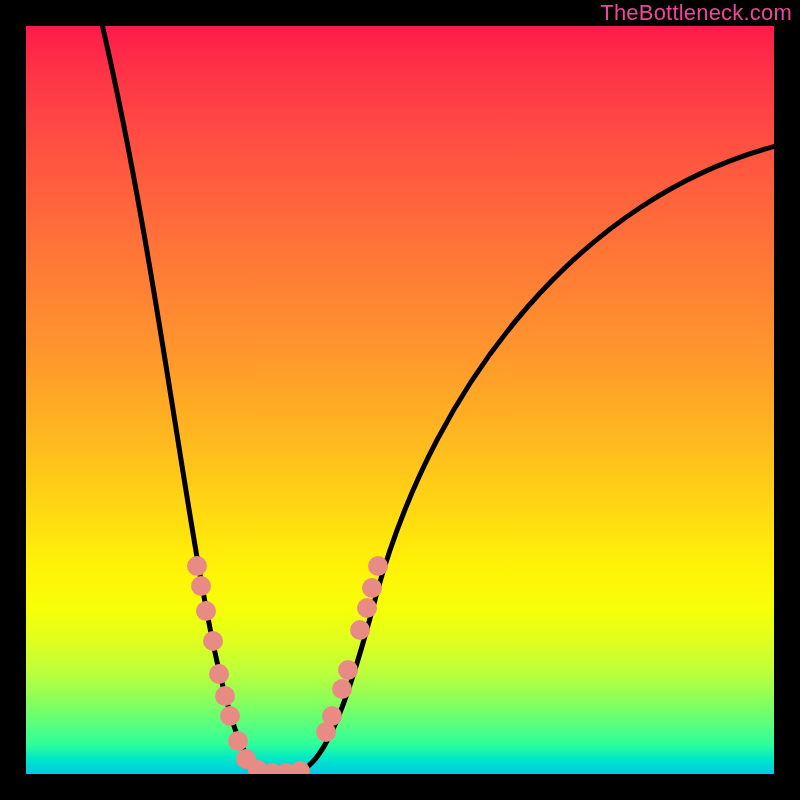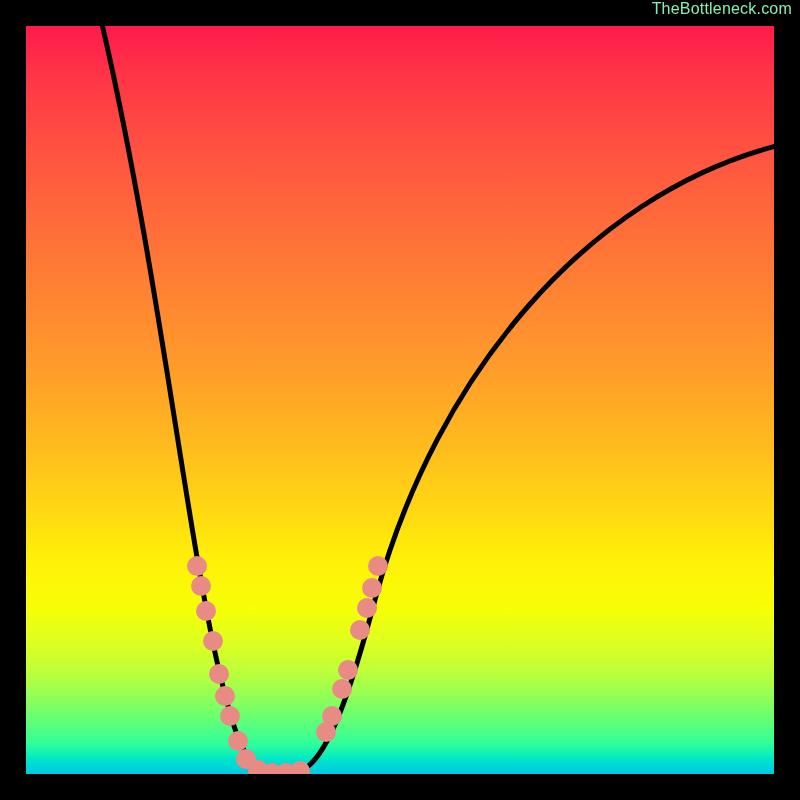--- a/index.html
+++ b/index.html
@@ -40,23 +40,23 @@
       #5fff78 93%,
       #2fff9a 96%,
       #00e7c8 98%,
       #00c8e7 100%
     );
   }
   .watermark {
     position: absolute;
     top: 0px;
     right: 8px;
-    font-size: 16px;
+    font-size: 22px;
     font-weight: 500;
-    color: #86efac;
+    color: #ec4899;
     letter-spacing: 0.2px;
     user-select: none;
   }
   svg.curve {
     position: absolute;
     left: 0;
     top: 0;
     width: 748px;
     height: 748px;
   }

